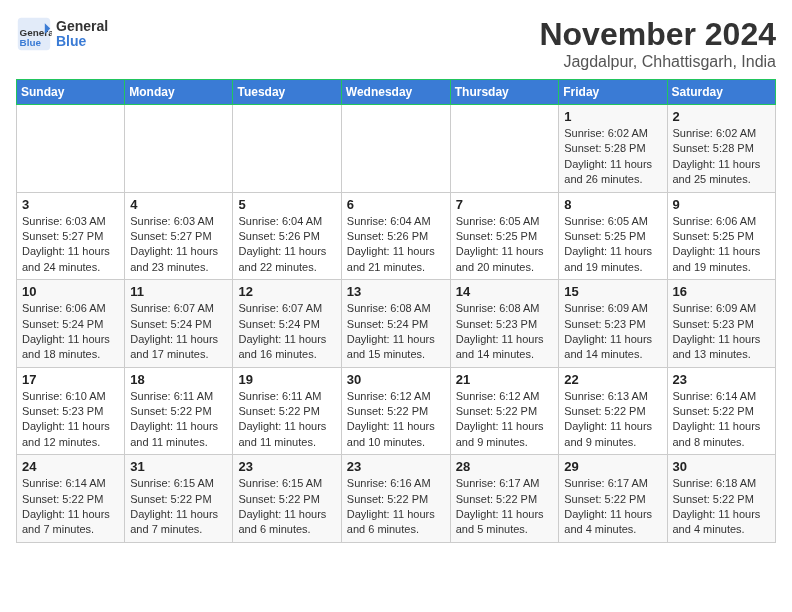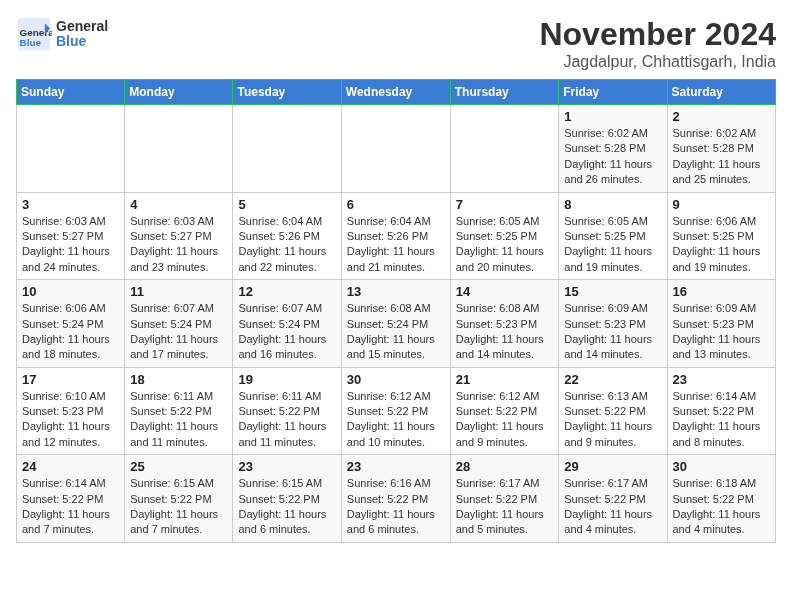--- a/index.html
+++ b/index.html
@@ -219,21 +219,21 @@
           <span class="day-number">23</span>
           <div class="day-info">Sunrise: 6:14 AM<br>Sunset: 5:22 PM<br>Daylight: 11 hours and 8 minutes.</div>
         </td>
       </tr>
       <tr>
         <td>
           <span class="day-number">24</span>
           <div class="day-info">Sunrise: 6:14 AM<br>Sunset: 5:22 PM<br>Daylight: 11 hours and 7 minutes.</div>
         </td>
         <td>
-          <span class="day-number">25</span>
+          <span class="day-number">31</span>
           <div class="day-info">Sunrise: 6:15 AM<br>Sunset: 5:22 PM<br>Daylight: 11 hours and 7 minutes.</div>
         </td>
         <td>
           <span class="day-number">23</span>
           <div class="day-info">Sunrise: 6:15 AM<br>Sunset: 5:22 PM<br>Daylight: 11 hours and 6 minutes.</div>
         </td>
         <td>
           <span class="day-number">23</span>
           <div class="day-info">Sunrise: 6:16 AM<br>Sunset: 5:22 PM<br>Daylight: 11 hours and 6 minutes.</div>
         </td>

